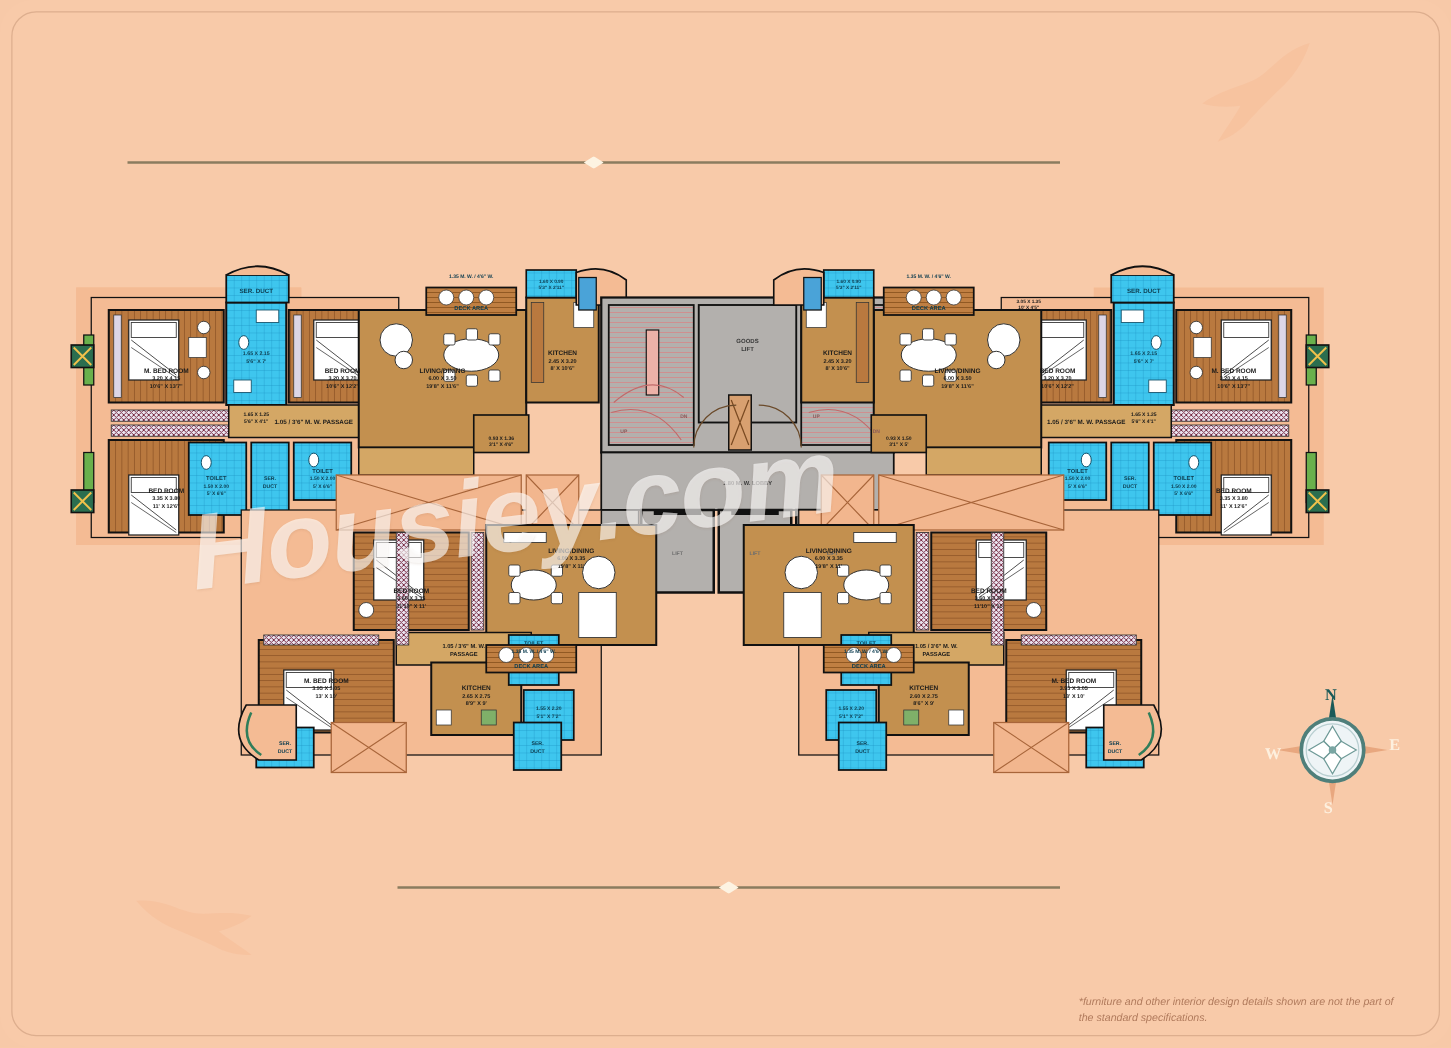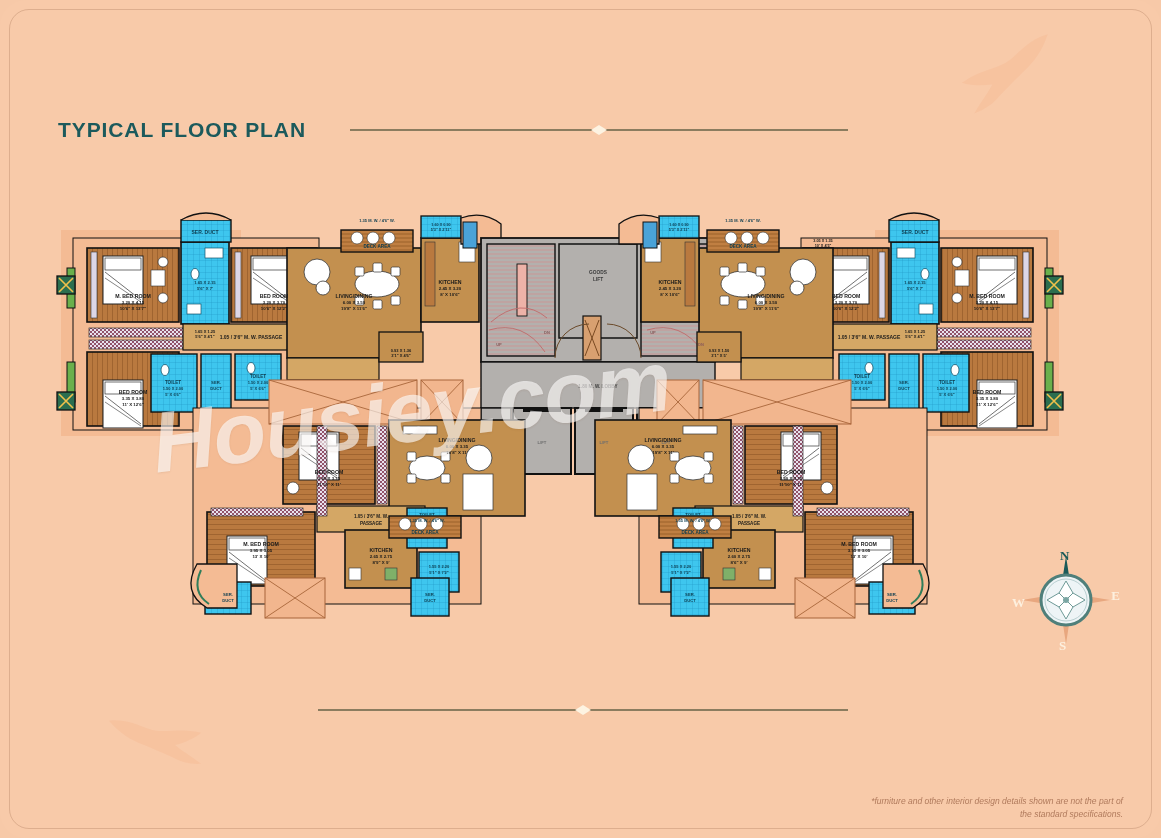--- a/index.html
+++ b/index.html
@@ -77,21 +77,21 @@
     position:absolute;font-size:13px;font-weight:bold;
     font-family:"Liberation Serif",serif;
   }
   #compass-n{left:48px;top:0px;color:#1b5a58;}
   #compass-e{right:0px;top:40px;color:#fdf0df;}
   #compass-w{left:0px;top:47px;color:#fdf0df;}
   #compass-s{left:47px;bottom:-2px;color:#fdf0df;}
   
   #disclaimer{
     position:absolute;right:38px;bottom:18px;width:260px;
-    text-align:right;font-size:8.5px;line-height:1.45;
+    text-align:left;font-size:8.5px;line-height:1.45;
     color:#b07a5c;font-style:italic;
   }
 </style>
 </head>
 <body>
 
 <div id="page">
 
   <div class="bird" id="bird-tr">
     <svg width="106" height="72" viewBox="0 0 106 72">
@@ -102,21 +102,20 @@
   </div>
   <div class="bird" id="bird-bl">
     <svg width="100" height="68" viewBox="0 0 106 72">
       <path d="M4 38 C28 26 44 30 58 20 C70 12 80 4 96 2 C88 18 78 28 66 36
                C58 42 50 48 40 56 C34 62 24 68 12 70 C22 58 30 50 34 44
                C24 44 12 42 4 38 Z" fill="#f6bb95"></path>
     </svg>
   </div>
 
   <div id="title-row">
-    <div id="page-title">TYPICAL FLOOR PLAN</div>
     <div class="rule">
       <div class="diamond"></div>
     </div>
   </div>
 
   <div id="plan">
   <svg width="1010" height="430" viewBox="0 0 1010 430">
     <defs>
       <pattern id="tile" width="6" height="6" patternUnits="userSpaceOnUse">
         <rect width="6" height="6" fill="#3ec6ee"></rect>

